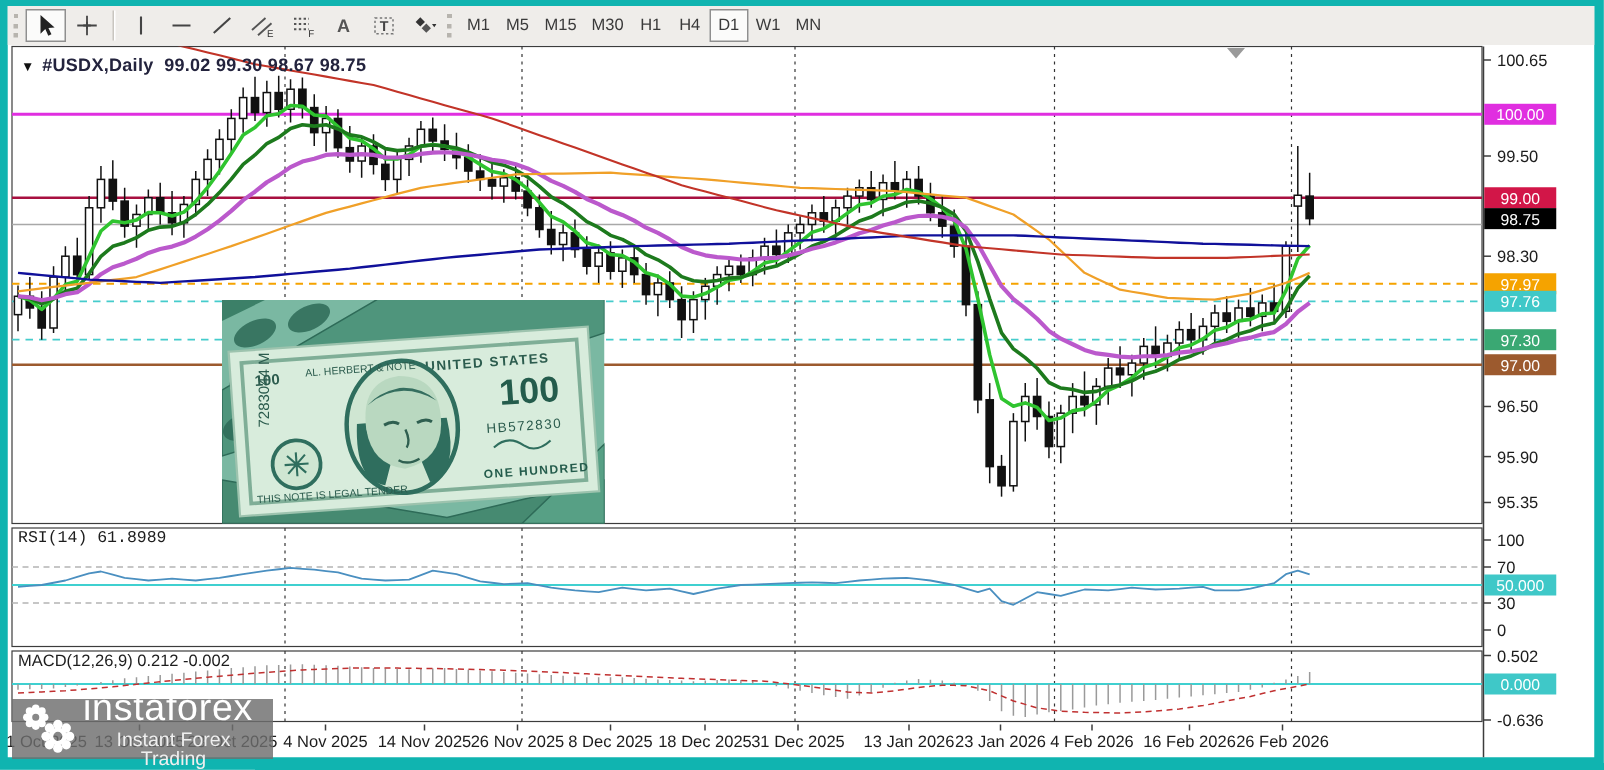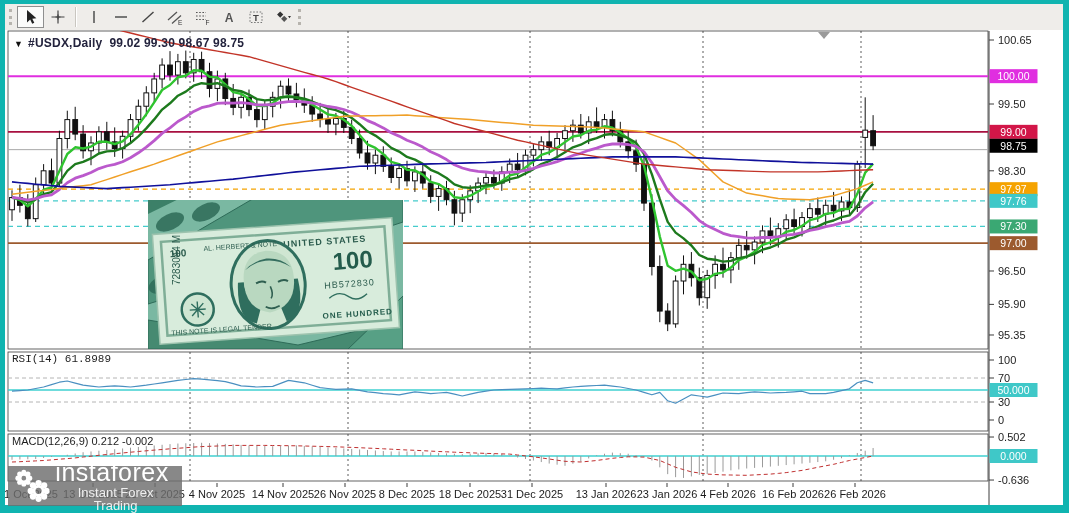--- a/index.html
+++ b/index.html
@@ -93,20 +93,31 @@
         </button>
         <button class="tool">
           <svg width="16" height="16" viewBox="0 0 16 16">
             <rect x="3" y="3.4" width="4.4" height="4.4" transform="rotate(45 5.2 5.6)" fill="#333"></rect>
             <rect x="7" y="7.6" width="4.4" height="4.4" transform="rotate(45 9.2 9.8)" fill="#555"></rect>
             <path d="M13 7 l3 0 l-1.5 2.2 Z" fill="#333"></path>
           </svg>
         </button>
       </span>
     <div class="grip"></div>
+    <span id="tf-host" style="display:flex;align-items:center;">
+        <button class="tf">M1</button>
+        <button class="tf">M5</button>
+        <button class="tf">M15</button>
+        <button class="tf">M30</button>
+        <button class="tf">H1</button>
+        <button class="tf">H4</button>
+        <button class="tf active">D1</button>
+        <button class="tf">W1</button>
+        <button class="tf">MN</button>
+      </span>
   </div>
 
   <svg id="chart-svg" style="position:absolute;left:5px;top:30px;" width="1058" height="475" viewBox="5 30 1058 475">
       <rect x="5" y="30" width="1058" height="475" fill="#ffffff"></rect>
       <rect x="8" y="31" width="980" height="318" fill="#ffffff" stroke="#3c3c3c" stroke-width="0.8"></rect>
       <rect x="8" y="352" width="980" height="79" fill="#ffffff" stroke="#3c3c3c" stroke-width="0.8"></rect>
       <rect x="8" y="434" width="980" height="47" fill="#ffffff" stroke="#3c3c3c" stroke-width="0.8"></rect>
       <defs>
         <clipPath id="clipMain">
           <rect x="8" y="31" width="980" height="318"></rect>

